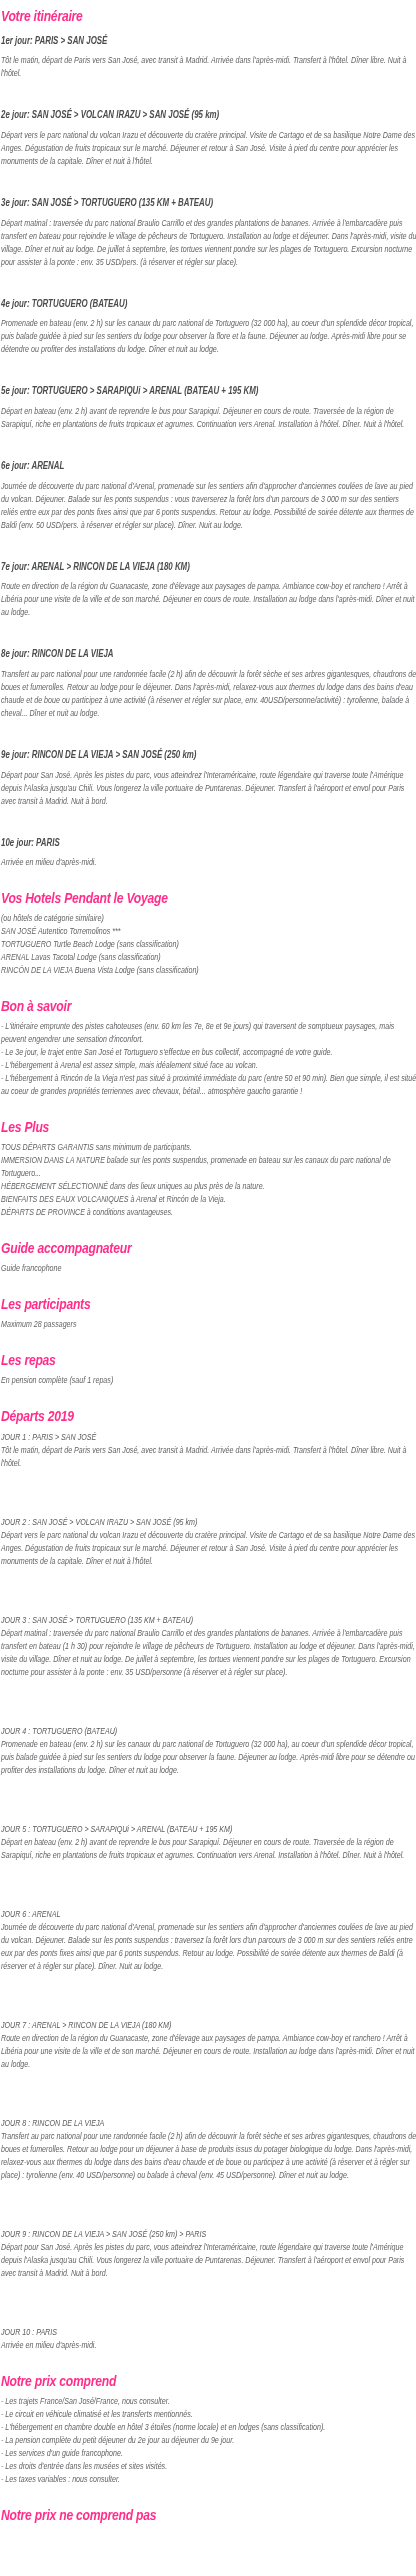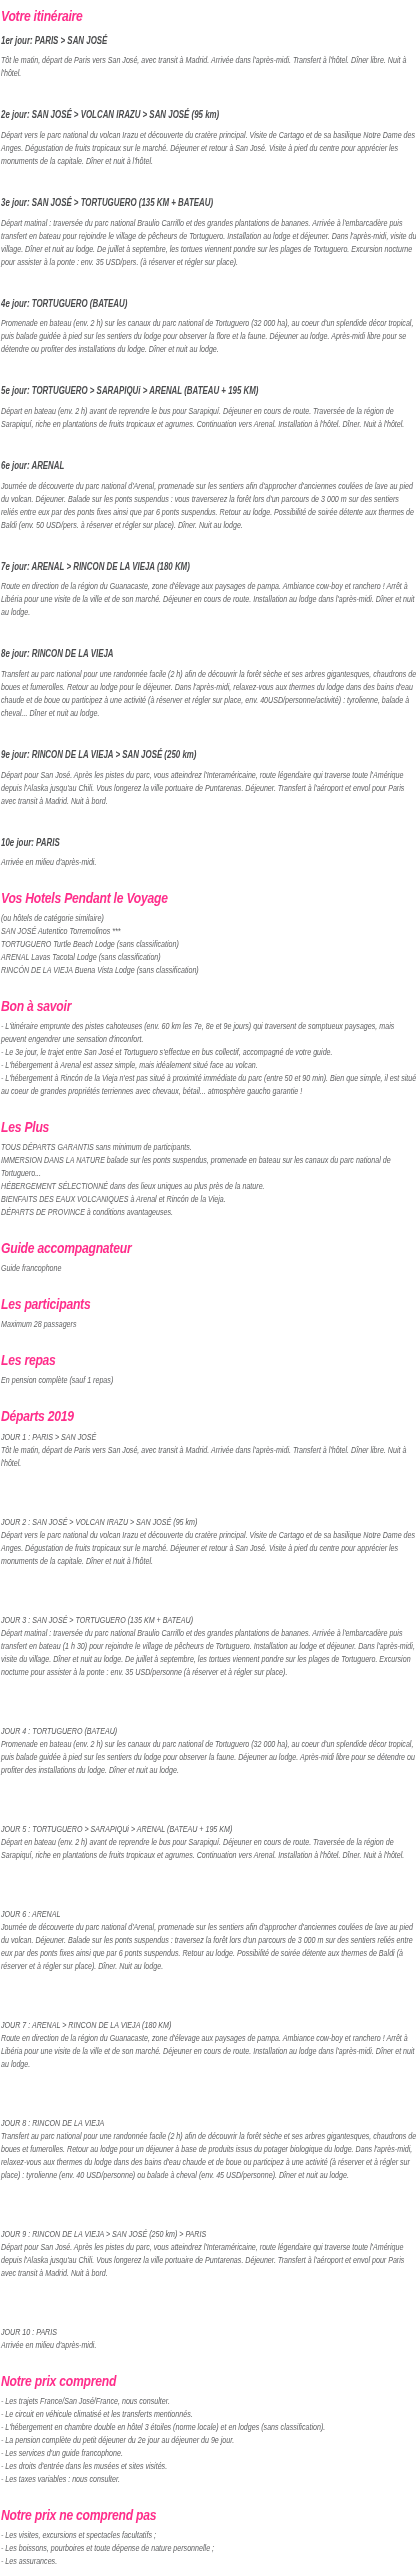--- a/index.html
+++ b/index.html
@@ -171,20 +171,15 @@
     <p class="line c">- Les trajets France/San José/France, nous consulter.</p>
     <p class="line c">- Le circuit en véhicule climatisé et les transferts mentionnés.</p>
     <p class="line c">- L'hébergement en chambre double en hôtel 3 étoiles (norme locale) et en lodges (sans classification).</p>
     <p class="line c">- La pension complète du petit déjeuner du 2e jour au déjeuner du 9e jour.</p>
     <p class="line c">- Les services d'un guide francophone.</p>
     <p class="line c">- Les droits d'entrée dans les musées et sites visités.</p>
     <p class="line c">- Les taxes variables : nous consulter.</p>
   </section>
 
   <h2 class="pink c">Notre prix ne comprend pas</h2>
-  <section>
-    <p class="line c">- Les visites, excursions et spectacles facultatifs ;</p>
-    <p class="line c">- Les boissons, pourboires et toute dépense de nature personnelle ;</p>
-    <p class="line c">- Les assurances.</p>
-  </section>
 
 </main>
 
 
 </body></html>

